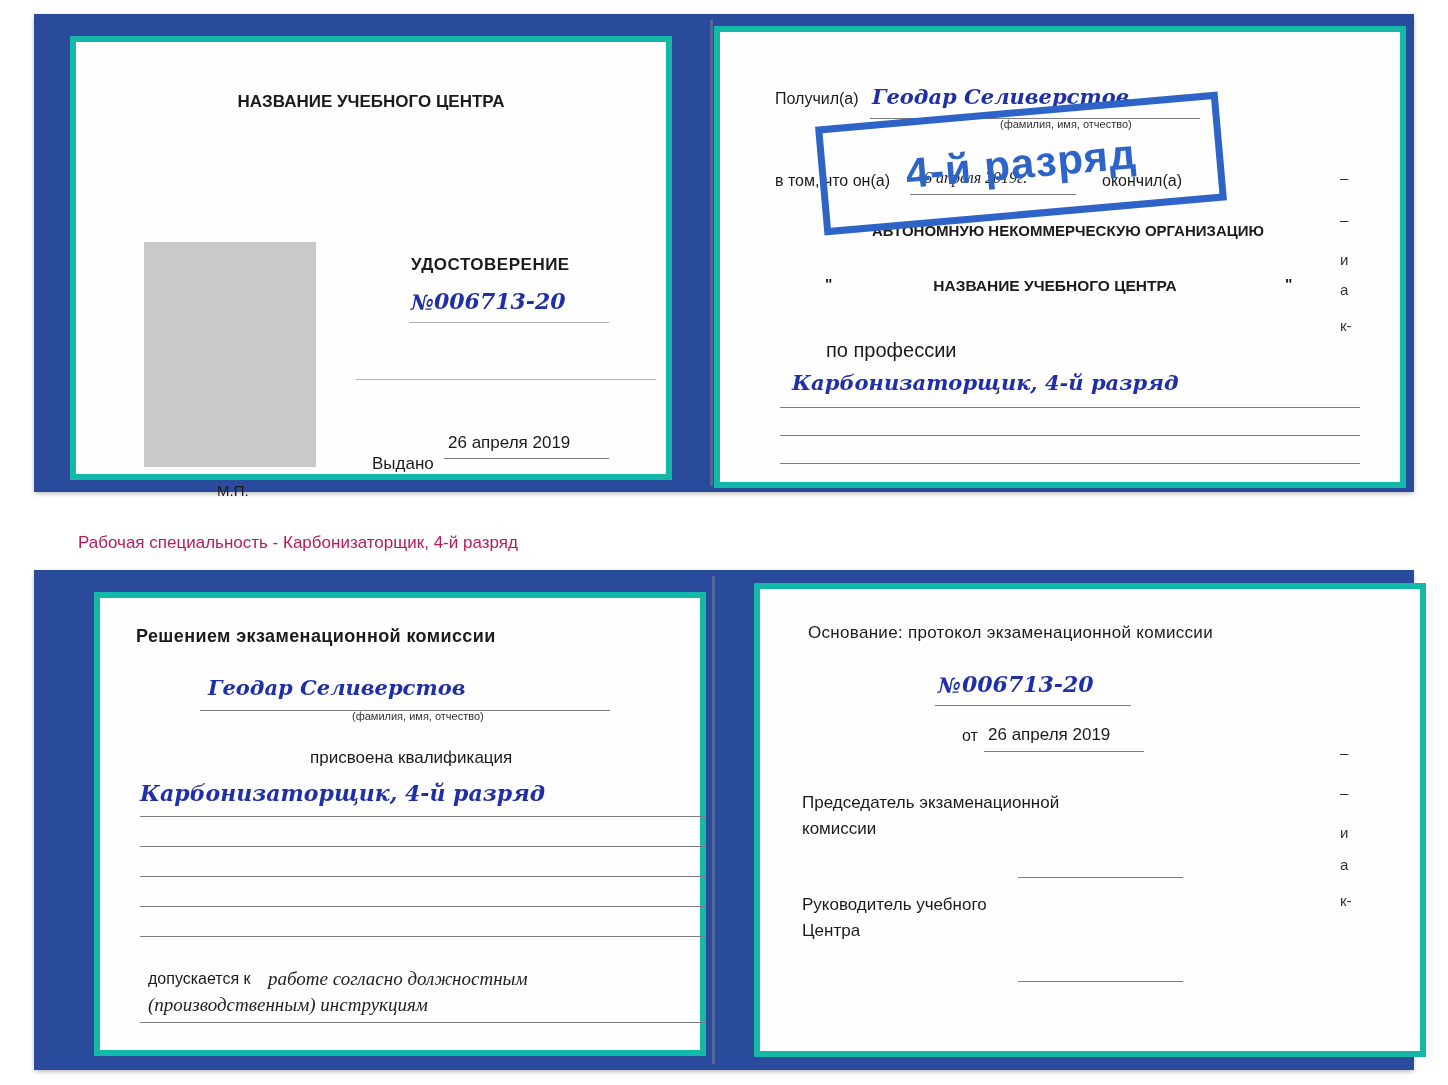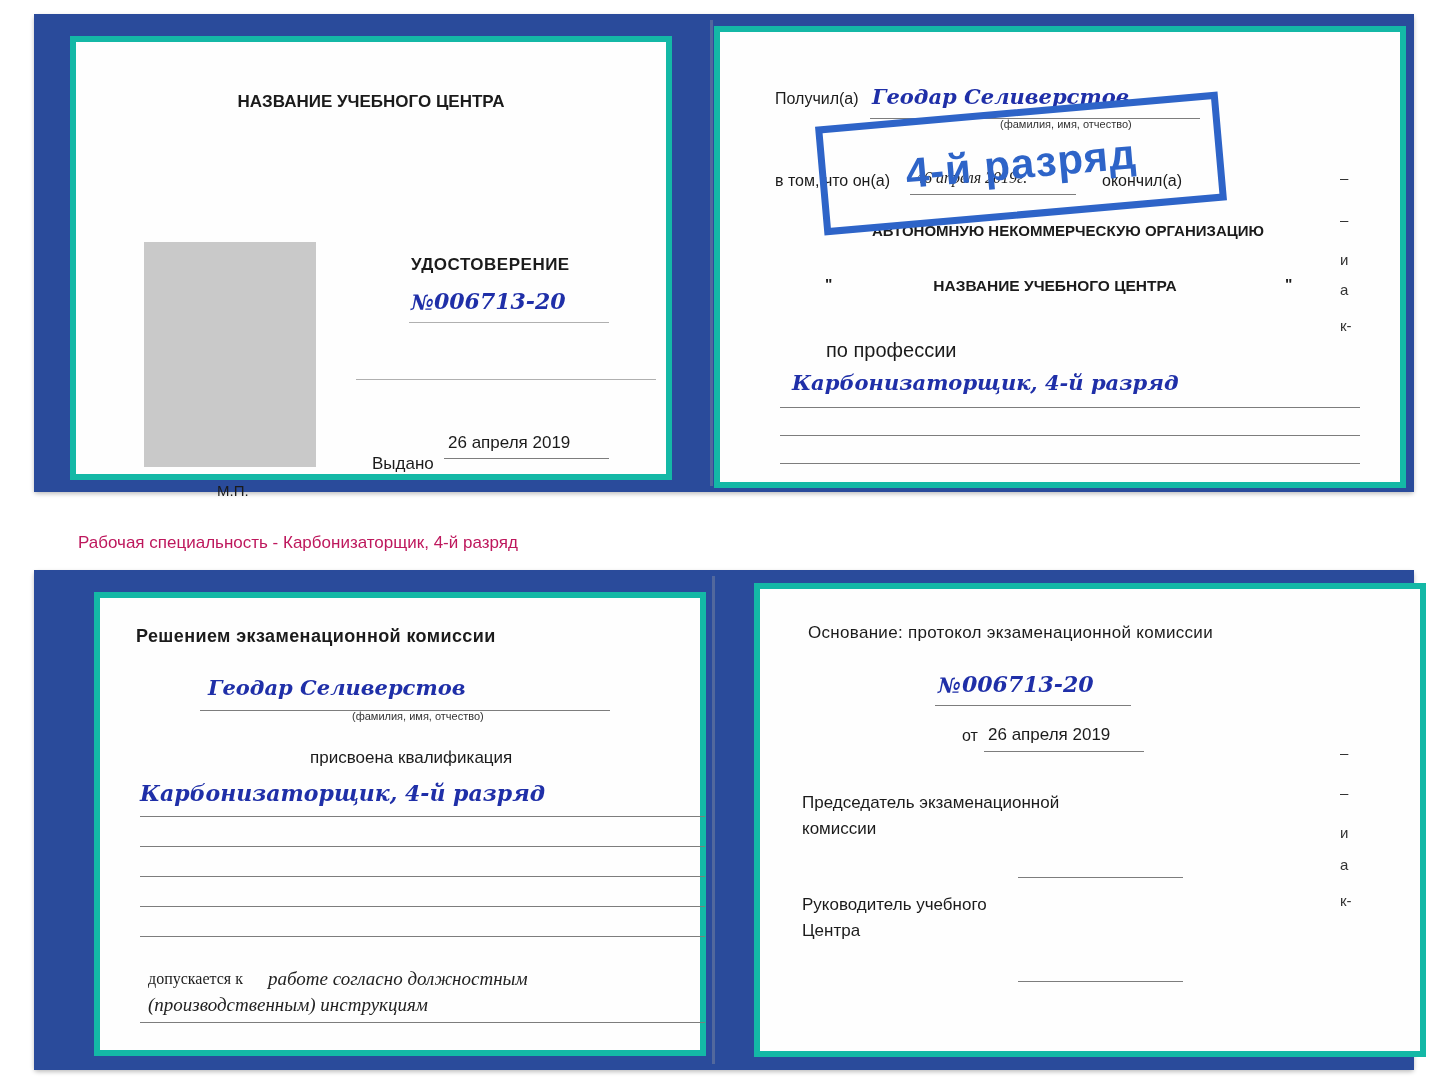--- a/index.html
+++ b/index.html
@@ -210,21 +210,21 @@
     <div class="pos prn" style="left:210px; top:150px; font-size:17px;">присвоена квалификация</div>
 
     <div class="pos hand" style="left:40px; top:182px; font-size:22px;">Карбонизаторщик, 4-й разряд</div>
 
     <div class="line" style="left:40px; top:218px; width:565px;"></div>
     <div class="line" style="left:40px; top:248px; width:565px;"></div>
     <div class="line" style="left:40px; top:278px; width:565px;"></div>
     <div class="line" style="left:40px; top:308px; width:565px;"></div>
     <div class="line" style="left:40px; top:338px; width:565px;"></div>
 
-    <div class="pos prn" style="left:48px; top:372px; font-size:16px;font-family:Liberation Serif, serif;">допускается к</div>
+    <div class="pos prn" style="left:48px; top:372px; font-size:16px;">допускается к</div>
     <div class="pos ital" style="left:168px; top:370px; font-size:19px;">работе согласно должностным</div>
     <div class="pos ital" style="left:48px; top:396px; font-size:19px;">(производственным) инструкциям</div>
     <div class="line" style="left:40px; top:424px; width:565px;"></div>
   </div>
 
   <div class="page right">
     <div class="pos prn" style="left:48px; top:34px; font-size:17px; letter-spacing:.3px;">Основание: протокол экзаменационной комиссии</div>
 
     <div class="pos hand" style="left:178px; top:84px; font-size:21px;">№</div>
     <div class="pos hand" style="left:202px; top:82px; font-size:22px;">006713-20</div>

